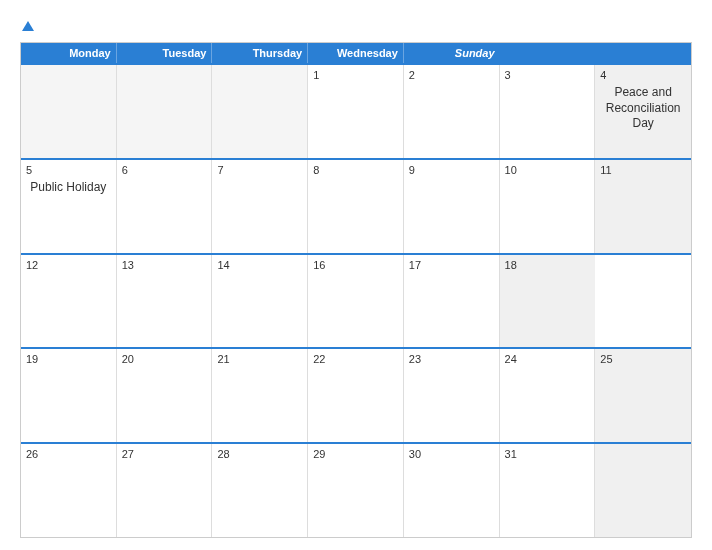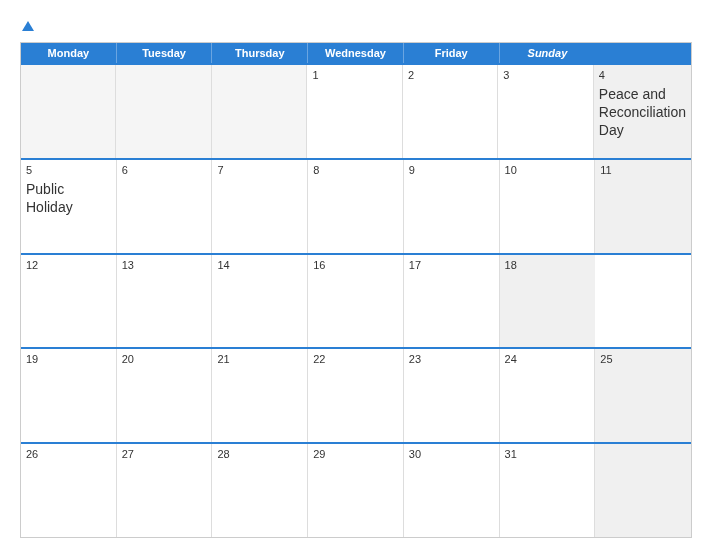--- a/index.html
+++ b/index.html
@@ -76,21 +76,21 @@
     .cal-header {
       display: grid;
       grid-template-columns: repeat(7, 1fr);
       background: #2a7fd4;
     }
     .cal-header-cell {
       color: #fff;
       font-size: 11px;
       font-weight: bold;
       padding: 4px 5px;
-      text-align: center;
+      text-align: right;
       border-right: 1px solid rgba(255,255,255,0.3);
     }
     .cal-header-cell:last-child {
       border-right: none;
       font-style: italic;
     }
     .cal-body {
       flex: 1;
       display: flex;
       flex-direction: column;
@@ -120,24 +120,25 @@
     .cal-cell.sunday-col {
       background: #f0f0f0;
     }
     .day-num {
       font-size: 11px;
       font-weight: normal;
       color: #333;
       margin-bottom: 2px;
     }
     .day-event {
-      font-size: 14px;
+      font-size: 12px;
       color: #333;
       line-height: 1.3;
       margin-top: 2px;
+      text-align: center;
     }
   </style>
 </head>
 <body>
 
 <div class="page">
   <div class="header">
     <div class="logo">
       <div>
         <span class="logo-general"></span>
@@ -151,21 +152,20 @@
     <div class="country"></div>
   </div>
 
   <div class="calendar">
     <div class="cal-header">
 
     <div class="cal-header-cell">Monday</div>
         <div class="cal-header-cell">Tuesday</div>
         <div class="cal-header-cell">Thursday</div>
         <div class="cal-header-cell">Wednesday</div>
-        <div class="cal-header-cell">Friday</div>
         <div class="cal-header-cell">Sunday</div>
       </div>
     <div class="cal-body">
 
     <div class="cal-week">
           <div class="cal-cell empty"></div>
           <div class="cal-cell empty"></div>
           <div class="cal-cell empty"></div>
           <div class="cal-cell">
             <div class="day-num">1</div>

